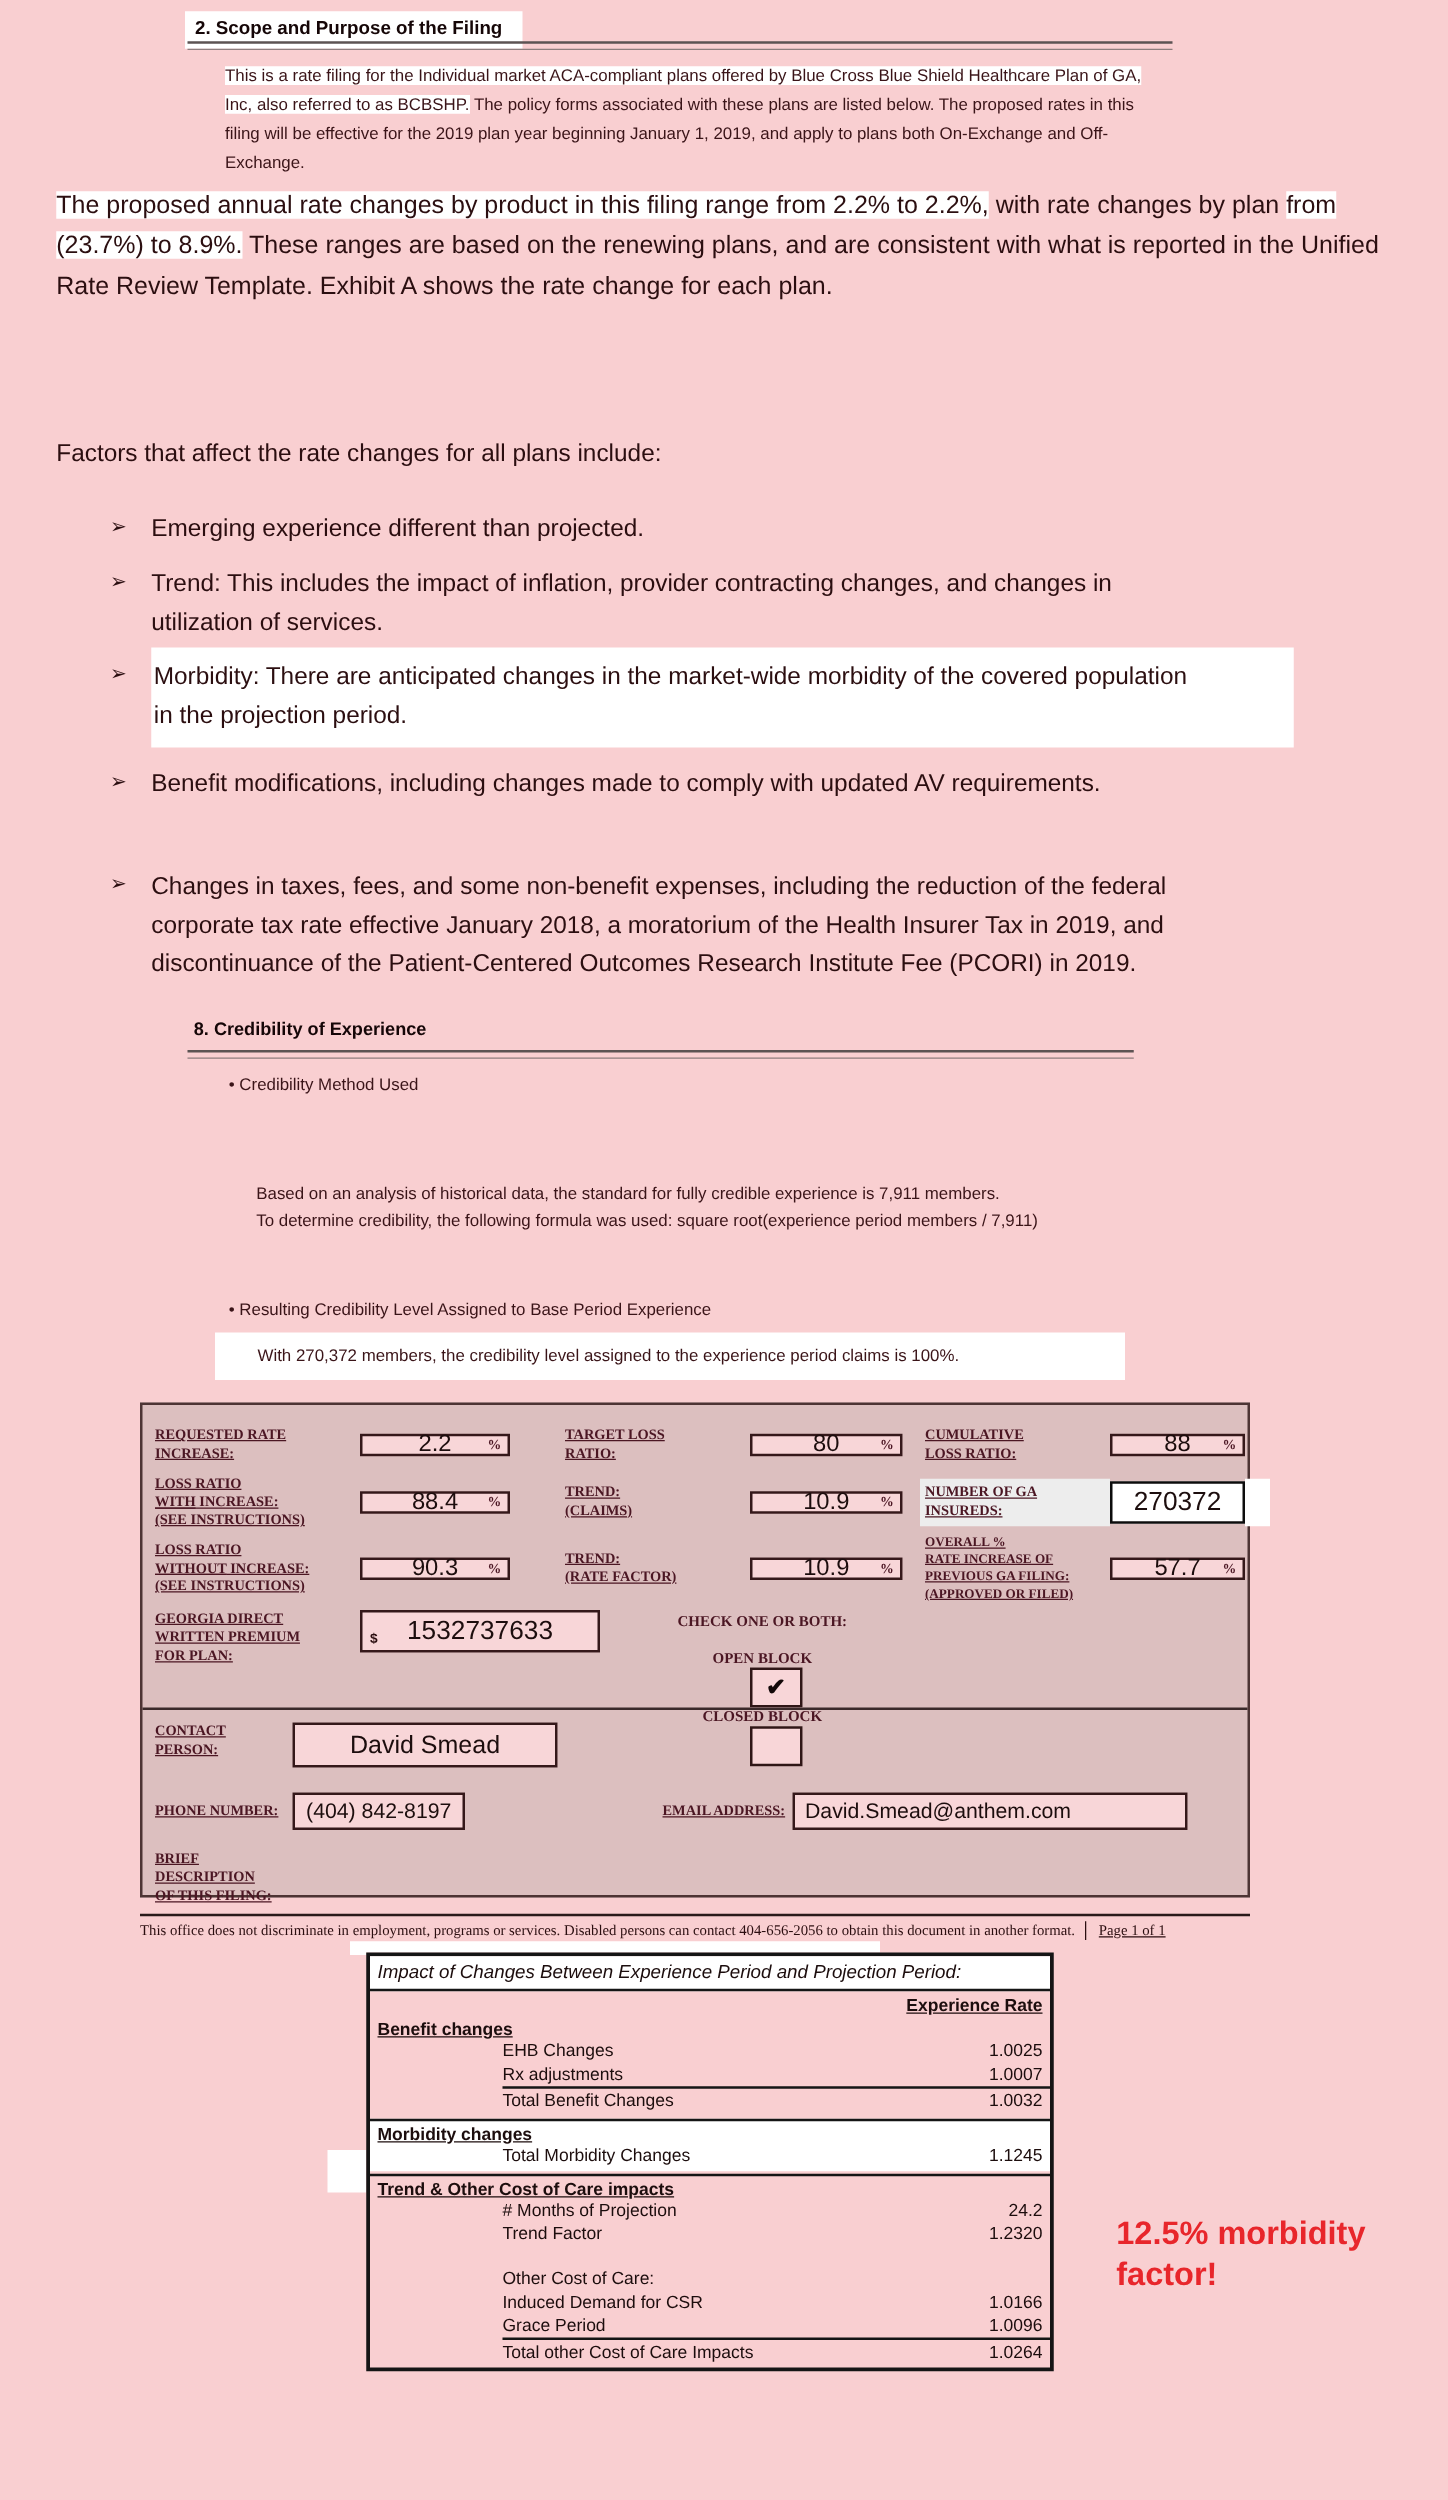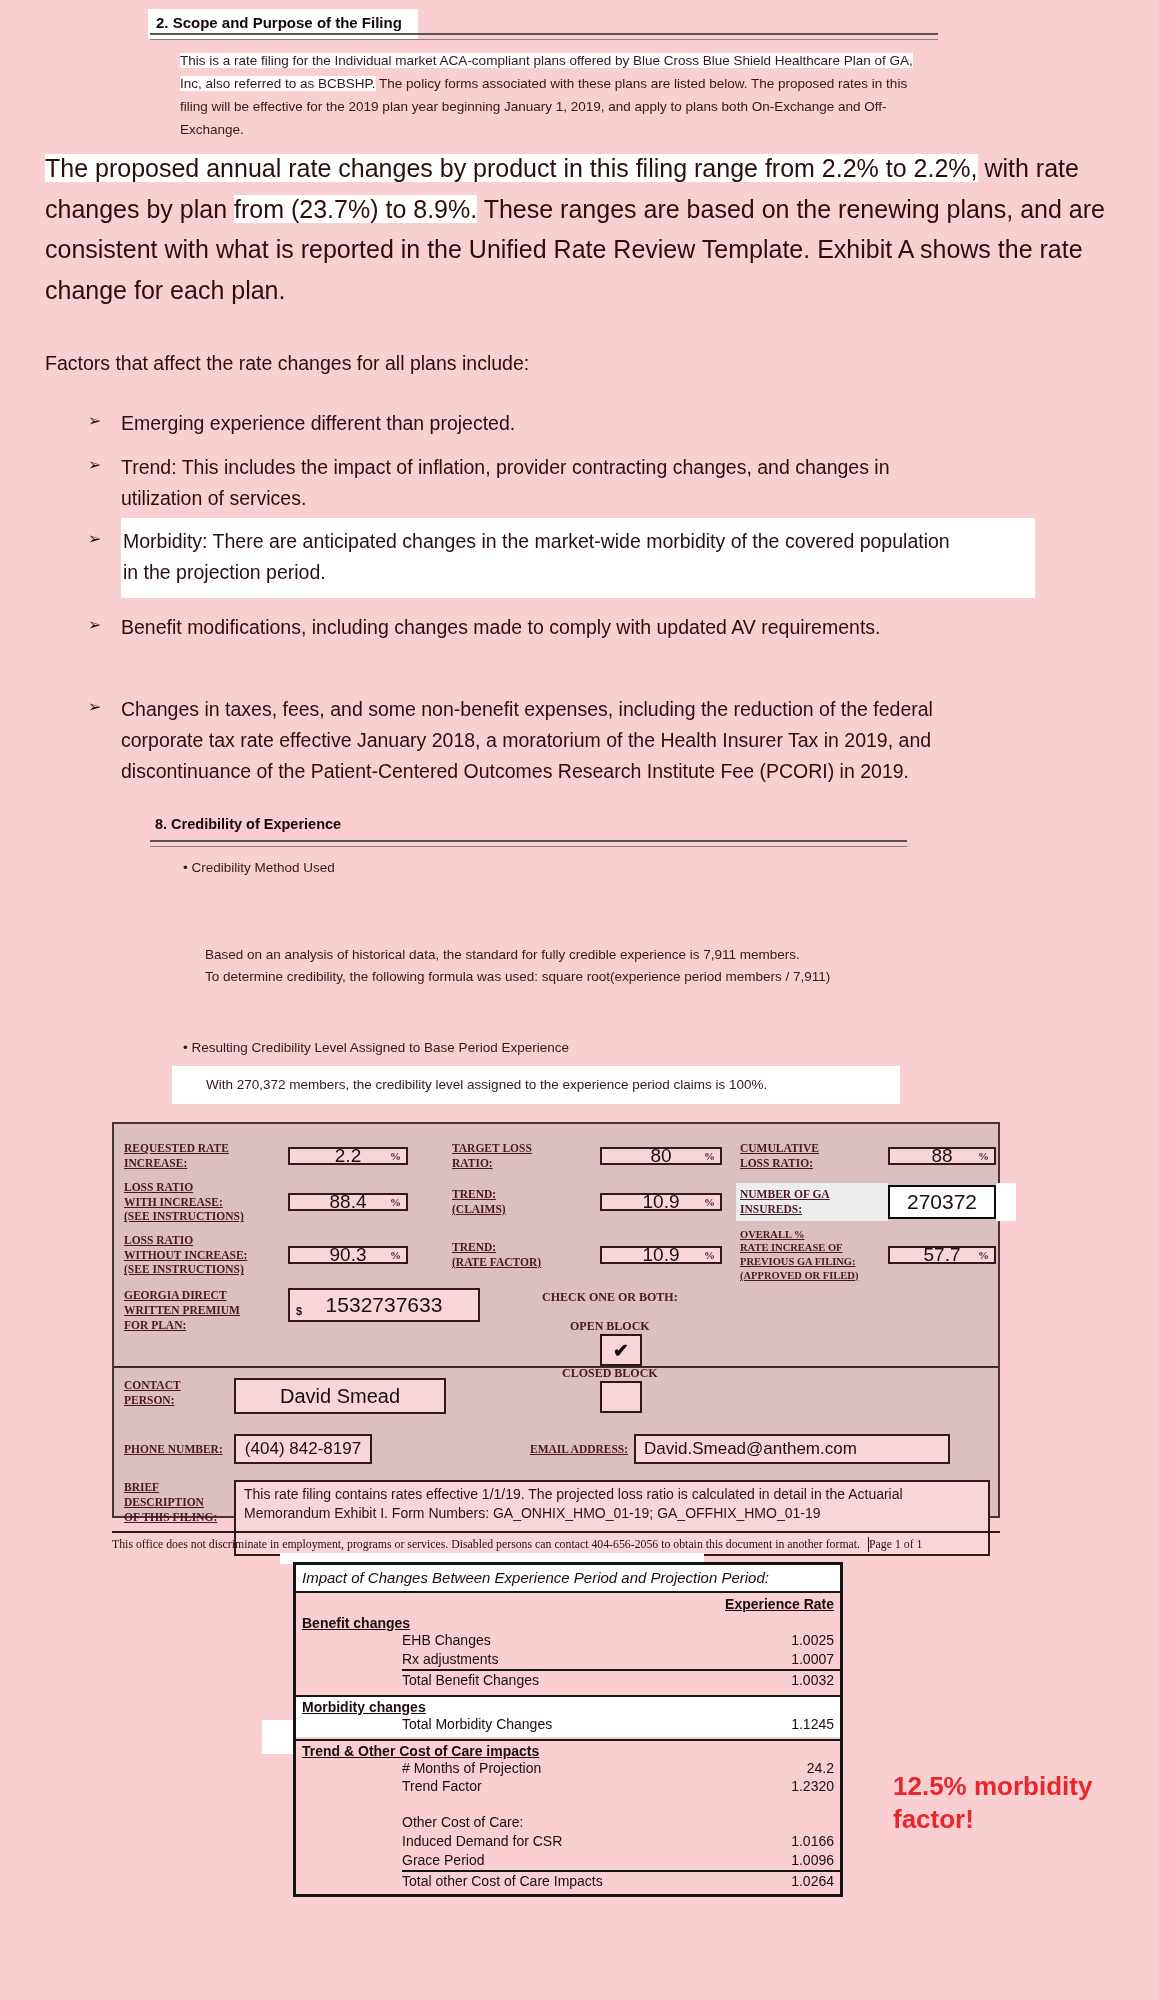--- a/index.html
+++ b/index.html
@@ -11,21 +11,21 @@
   .sec-head{position:absolute;font-size:15px;font-weight:bold;color:#150607;}
   .scope-head{top:9px;left:148px;background:#ffffff;padding:5px 16px 8px 8px;z-index:1;}
   .rule{position:absolute;height:4px;border-top:2px solid #5c5353;border-bottom:1px solid #8d7d7d;z-index:2;}
   .scope-rule{top:33px;left:150px;width:788px;}
   .cred-head{top:816px;left:155px;background:transparent;font-size:14.5px;}
   .cred-rule{top:840px;left:150px;width:757px;}
 
   
   .scope-para{position:absolute;top:50px;left:180px;width:736px;font-size:13.5px;line-height:1.7;color:#3a1418;}
   .hl{background:#ffffff;}
-  .summary-para{position:absolute;top:148px;left:45px;width:1075px;font-size:25px;line-height:1.62;color:#2b0e10;}
+  .summary-para{position:absolute;top:148px;left:45px;width:1075px;font-size:20px;line-height:1.62;color:#2b0e10;}
   .factors-intro{position:absolute;top:352px;left:45px;font-size:19.5px;color:#2b0e10;}
 
   
   .bullet{position:absolute;left:88px;display:flex;align-items:flex-start;width:950px;}
   .arrow{width:33px;font-size:16px;color:#2b0e10;padding-top:3px;flex:none;}
   .btext{font-size:19.5px;line-height:1.6;color:#2b0e10;width:912px;}
   .tinner{display:block;max-width:842px;}
   .bullet.bhl .btext{background:#ffffff;padding:8px 0 10px 2px;margin-top:-8px;}
 
   
@@ -82,21 +82,21 @@
   .brief-row{margin-top:6px;align-items:flex-start;}
   .brief-box{width:760px;height:76px;background:#f8d6d8;border:2px solid #35181a;box-sizing:border-box;
              font-family:"Liberation Sans",sans-serif;font-size:14px;line-height:1.35;color:#2b1212;
              padding:3px 8px;}
 
   
   .footer-rule{position:absolute;top:1531px;left:112px;width:888px;border-top:2px solid #2a1a1a;height:0;}
   .footer{position:absolute;top:1537px;left:112px;width:888px;display:flex;
           font-family:"Liberation Serif",serif;font-size:11.8px;color:#2b0e10;}
   .footer .ftext{padding-right:8px;}
-  .footer .fpage{border-left:1.5px solid #2b0e10;padding-left:0;white-space:nowrap;}
+  .footer .fpage{border-left:1.5px solid #2b0e10;padding-left:10px;white-space:nowrap;text-decoration:underline;}
 
   
   .pre-title-strip{position:absolute;top:1553px;left:280px;width:424px;height:11px;background:#ffffff;}
   .morb-strip{position:absolute;top:1720px;left:262px;width:31px;height:34px;background:#ffffff;}
   .imp-table{position:absolute;top:1562px;left:293px;width:550px;box-sizing:border-box;
              border:3px solid #151515;background:#f9cfd1;font-size:14px;color:#1c0d0d;}
   .imp-title{background:#ffffff;font-style:italic;font-size:15px;padding:4px 6px 5px;border-bottom:2px solid #151515;}
   .imp-colhead{text-align:right;font-weight:bold;text-decoration:underline;padding:3px 6px 1px;}
   .imp-sec{font-weight:bold;text-decoration:underline;padding:2px 6px 0;}
   .imp-row{display:flex;justify-content:space-between;padding:0 6px 0 106px;line-height:1.35;}
@@ -321,21 +321,20 @@
           <span>David.Smead@anthem.com</span>
         </div>
     </div>
 
     <div class="fr brief-row">
       <div class="flabel cl">
         <div>BRIEF</div>
         <div>DESCRIPTION</div>
         <div>OF THIS FILING:</div>
       </div>
-      <div class="brief-box">This rate filing contains rates effective 1/1/19.  The projected loss ratio is calculated in detail in the Actuarial Memorandum Exhibit I.  Form Numbers: GA_ONHIX_HMO_01-19; GA_OFFHIX_HMO_01-19</div>
     </div>
 
   </div>
 
   <div class="footer-rule"></div>
   <div class="footer">
     <span class="ftext">This office does not discriminate in employment, programs or services. Disabled persons can contact 404-656-2056 to obtain this document in another format.</span>
     <span class="fpage">Page 1 of  1</span>
   </div>
 

